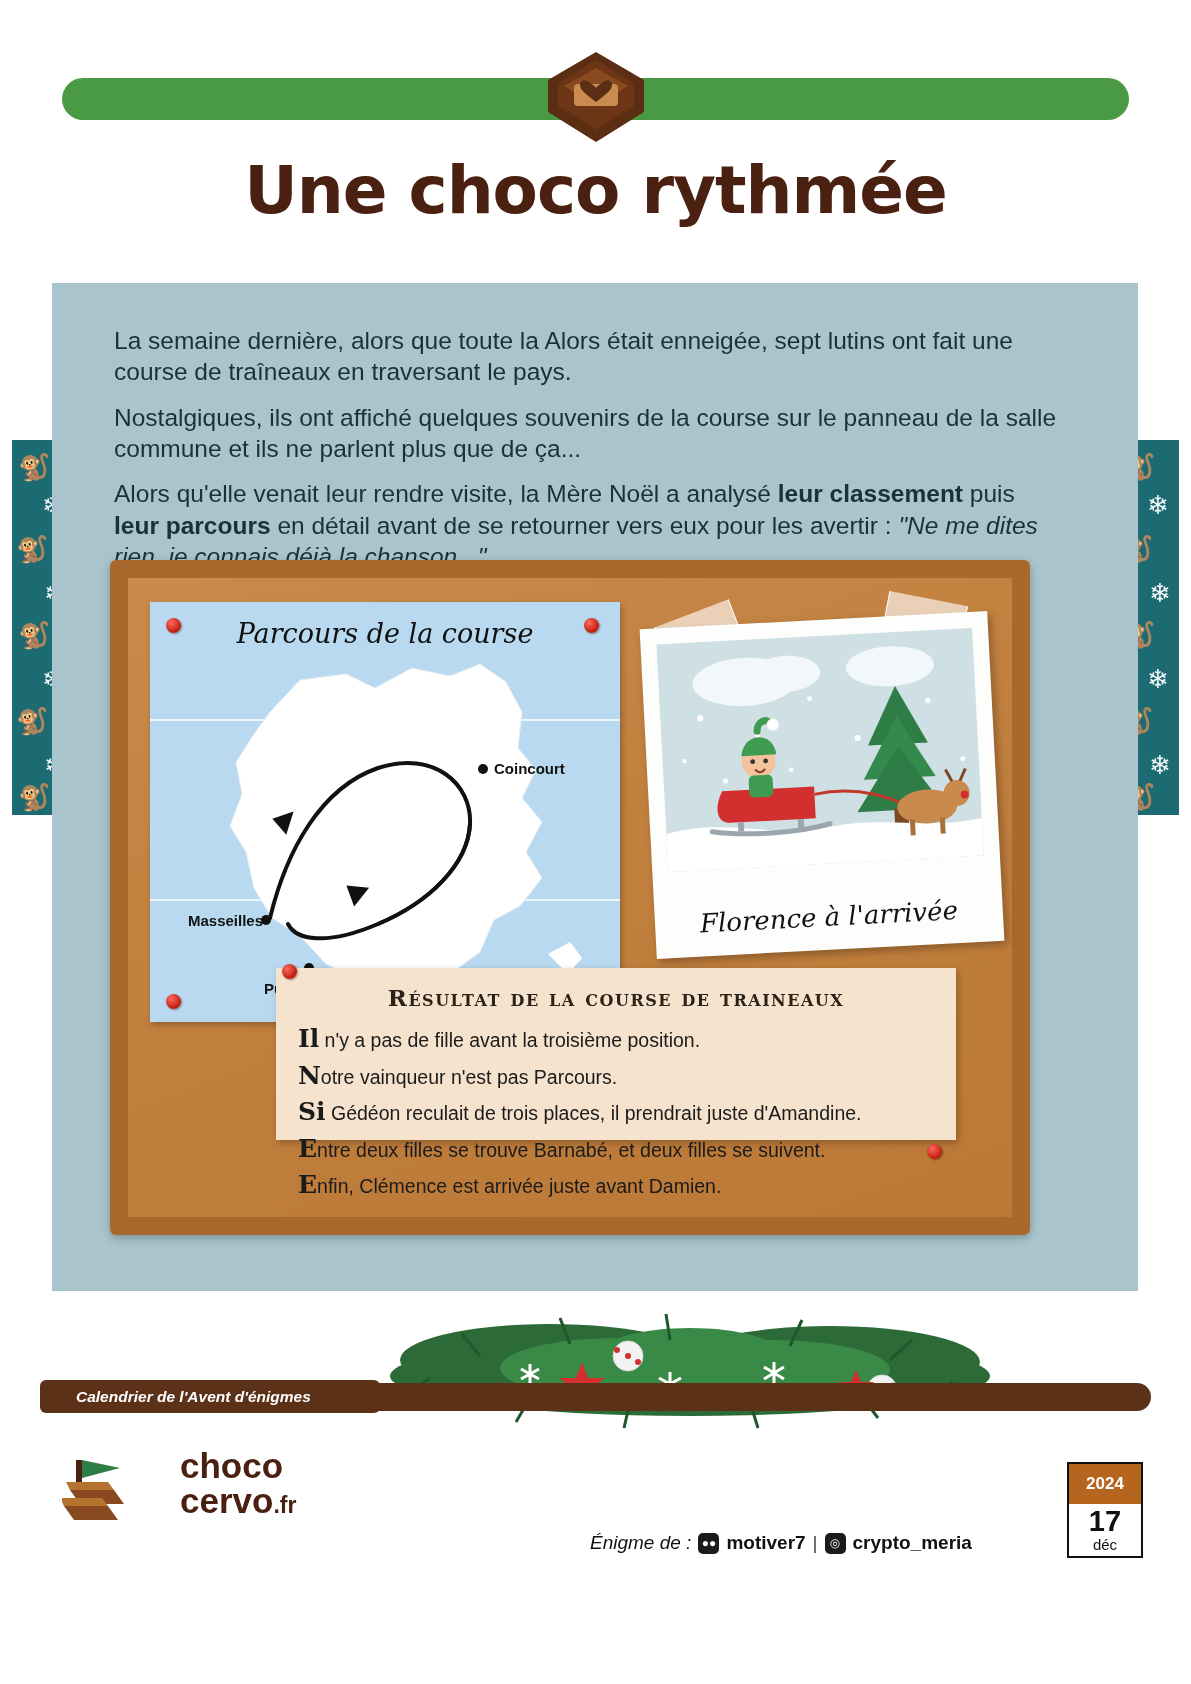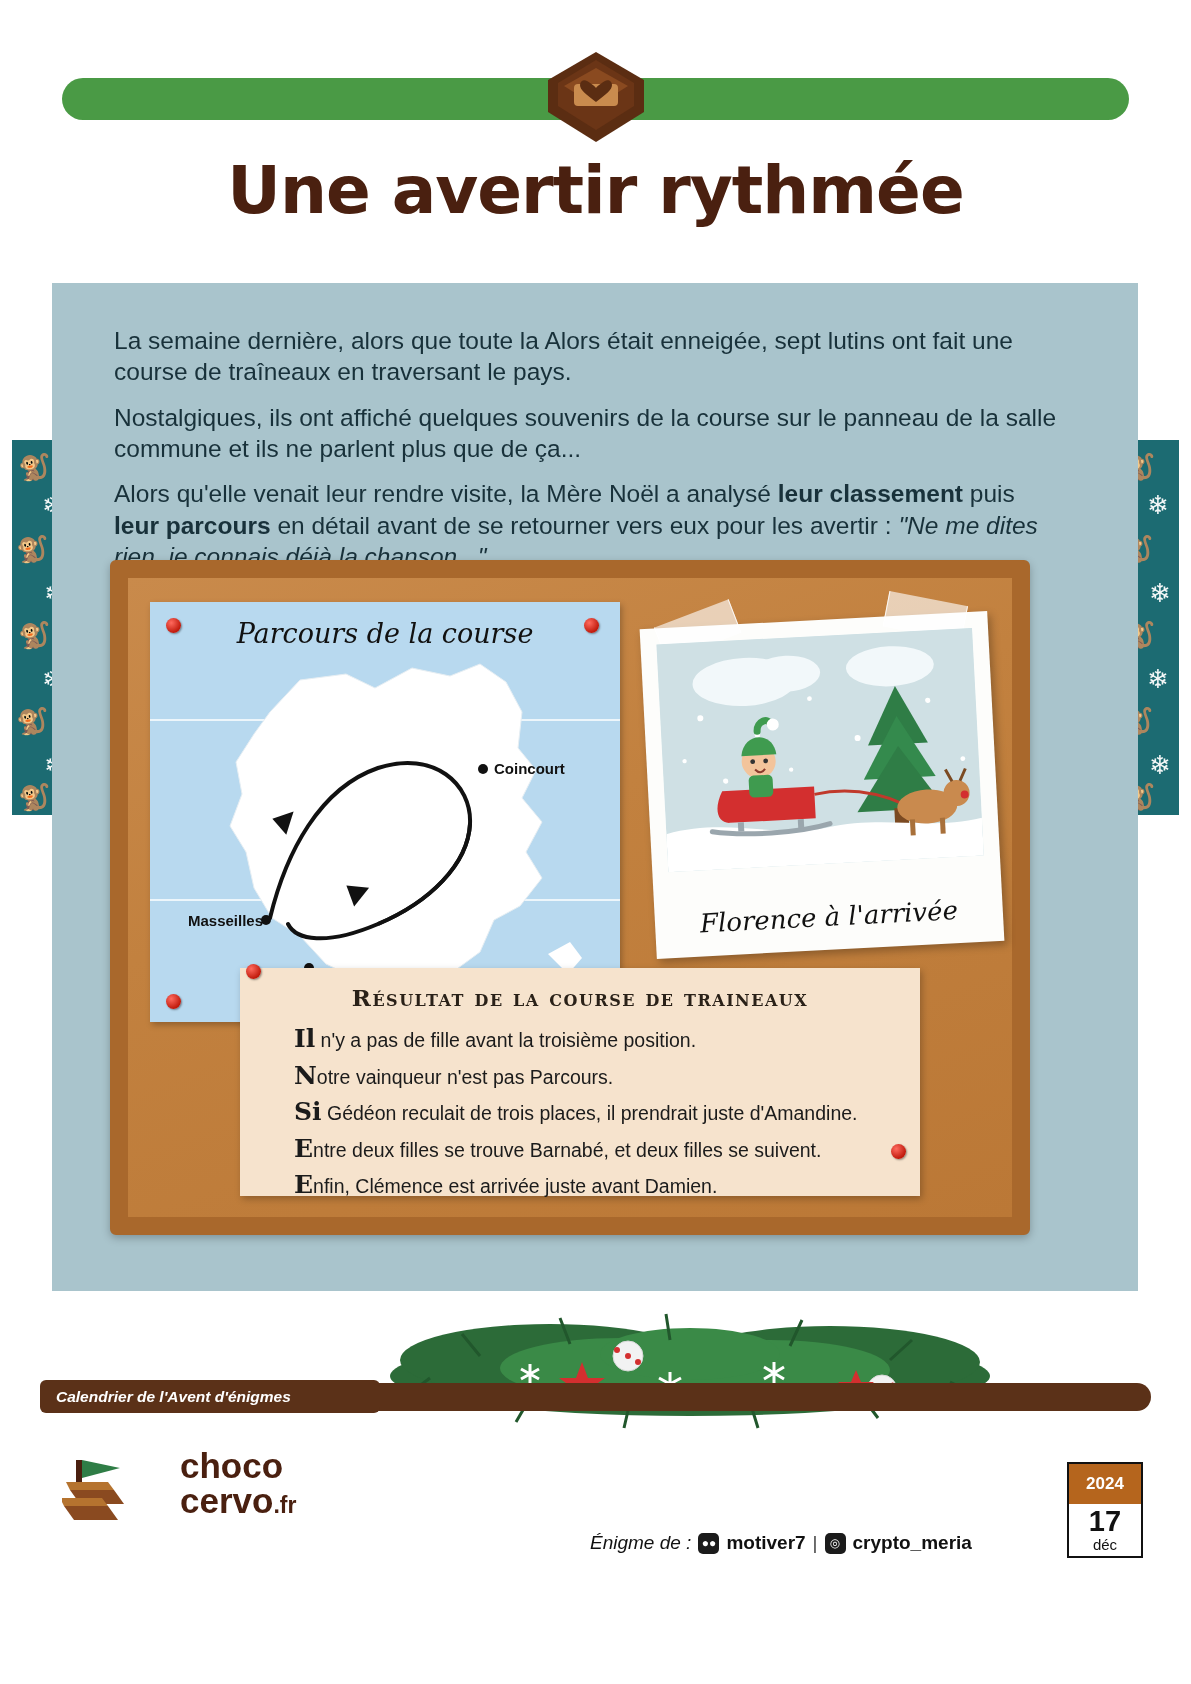--- a/index.html
+++ b/index.html
@@ -185,23 +185,23 @@
     width: 78px; height: 36px;
     background: rgba(255,255,255,.62);
     border-left: 1px solid rgba(255,255,255,.85);
     border-right: 1px solid rgba(255,255,255,.85);
   }
 
   
   .parchment {
     position: absolute;
     top: 390px;
-    left: 112px;
+    left: 148px;
     width: 680px;
-    height: 228px;
+    height: 172px;
     background: #f6e3cd;
     box-shadow: 2px 3px 7px rgba(0,0,0,.25);
   }
   .parchment-title {
     position: absolute;
     top: 16px;
     left: 0; width: 100%;
     text-align: center;
     font-family: "DejaVu Serif", serif;
     font-variant: small-caps;
@@ -214,21 +214,20 @@
     position: absolute;
     top: 56px;
     left: 22px;
     right: 18px;
   }
   .clue {
     font-size: 19.5px;
     color: #1b1b1b;
     margin-bottom: 6px;
     line-height: 1.22;
-    margin-left: 32px;
   }
   .clue .cap {
     font-family: "DejaVu Serif", serif;
     font-weight: bold;
     font-size: 25px;
   }
 
   
   .footer-bar {
     position: absolute;
@@ -246,21 +245,21 @@
     width: 340px;
     height: 33px;
     background: #5b3118;
     border-radius: 6px;
     color: #ffffff;
     font-size: 15.5px;
     font-weight: bold;
     font-style: italic;
     display: flex;
     align-items: center;
-    padding-left: 16px;
+    padding-left: 36px;
     box-sizing: border-box;
   }
   .garland {
     position: absolute;
     top: 1298px;
     left: 370px;
     width: 640px;
     height: 140px;
   }
 
@@ -335,21 +334,21 @@
 <div class="choco-badge">
   <svg viewBox="0 0 120 100" width="120" height="100">
     <polygon points="60,2 108,30 108,62 60,92 12,62 12,30" fill="#5b2d12"></polygon>
     <polygon points="60,10 98,33 98,56 60,80 22,56 22,33" fill="#6b3516"></polygon>
     <polygon points="60,18 92,36 60,56 28,36" fill="#8a4a20"></polygon>
     <rect x="38" y="34" width="44" height="22" rx="4" fill="#c98b4e"></rect>
     <path d="M60 52 C50 44 44 40 44 35 C44 31 48 29 51 31 C53 32 59 36 60 38 C61 36 67 32 69 31 C72 29 76 31 76 35 C76 40 70 44 60 52Z" fill="#5b2d12"></path>
   </svg>
 </div>
 
-<div class="page-title">Une avertir rythmée</div>
+<div class="page-title">Une choco rythmée</div>
 
 <div class="strip left">
   <span class="deer" style="left:6px;  top:14px;">🐒</span>
   <span class="deer" style="left:30px; top:52px;">❄</span>
   <span class="deer" style="left:4px;  top:96px;">🐒</span>
   <span class="deer" style="left:32px; top:140px;">❄</span>
   <span class="deer" style="left:6px;  top:182px;">🐒</span>
   <span class="deer" style="left:30px; top:226px;">❄</span>
   <span class="deer" style="left:4px;  top:268px;">🐒</span>
   <span class="deer" style="left:32px; top:312px;">❄</span>

